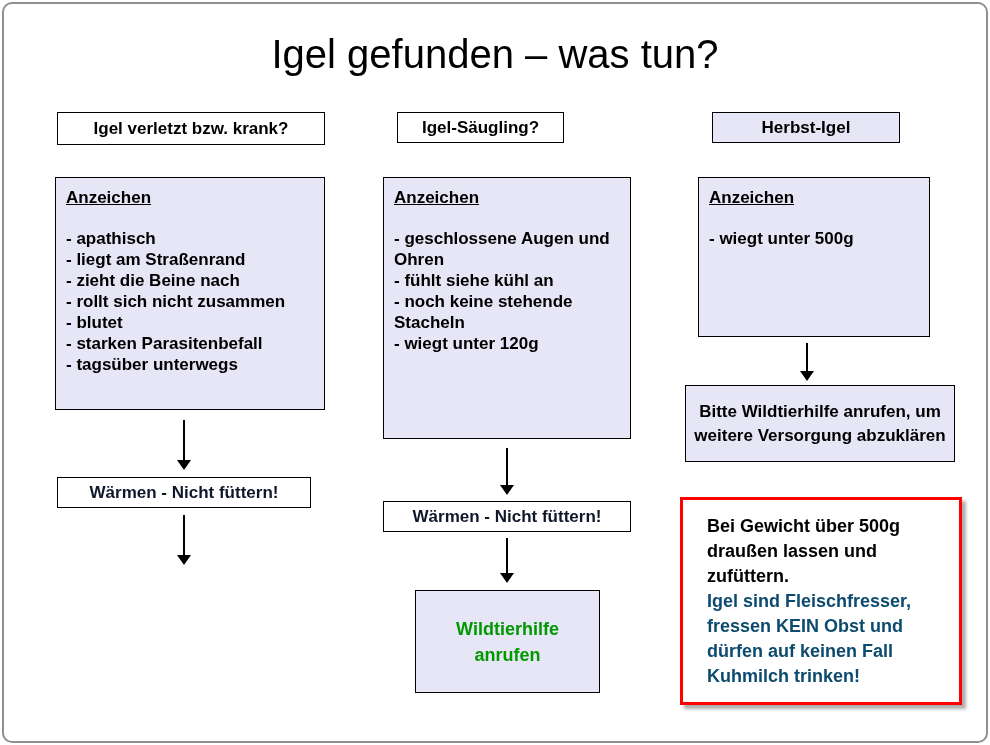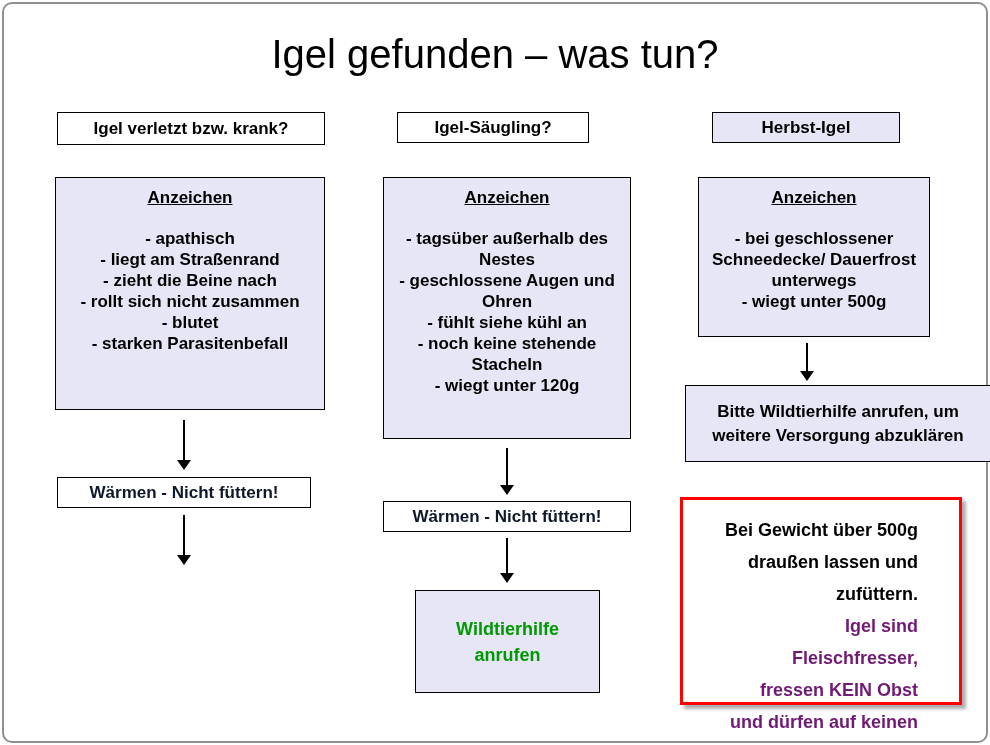--- a/index.html
+++ b/index.html
@@ -15,32 +15,32 @@
     position:absolute; left:0; right:0; top:32px; text-align:center;
     font-size:40px; font-weight:400; color:#000;
   }
   .box {
     position:absolute; border:1px solid #000; background:#e6e6f6;
     font-weight:bold; font-size:17px; color:#000;
   }
   .white { background:#ffffff; }
   .center-flex { display:flex; align-items:center; justify-content:center; text-align:center; }
   .header-box { line-height:20px; }
-  .signs { padding:9px 10px;text-align:center; }
+  .signs { padding:9px 10px; }
   .signs-title { text-decoration:underline; margin-bottom:20px; line-height:21px; }
   .sign { line-height:21px; }
   .warn { color:#0f172a; }
   .final { line-height:24px; padding:4px 8px; }
   .success { color:#009900; font-size:18px; line-height:26px; }
   .notice {
     border:3px solid #ff0000; background:#ffffff;
     box-shadow:4px 4px 3px rgba(120,120,120,0.6);
-    padding:14px 41px; text-align:right; font-size:18px; line-height:32px;
+    padding:14px 24px; text-align:left; font-size:18px; line-height:25px;
   }
-  .notice-red { color:#701a75; }
+  .notice-red { color:#0c4a6e; }
   .arrow {
     position:absolute; width:16px; display:flex; flex-direction:column; align-items:center;
   }
   .arrow-shaft { width:2px; flex:1; background:#000; }
   .arrow-head {
     width:0; height:0;
     border-left:7px solid transparent; border-right:7px solid transparent;
     border-top:10px solid #000;
   }
   .copyright {
@@ -58,40 +58,40 @@
   <div class="box white center-flex header-box" style="left:57px; top:112px; width:268px; height:33px;">Igel verletzt bzw. krank?</div>
 
   <div class="box signs" style="left:55px; top:177px; width:270px; height:233px;">
     <div class="signs-title">Anzeichen</div>
     <div class="sign">- apathisch</div>
     <div class="sign">- liegt am Straßenrand</div>
     <div class="sign">- zieht die Beine nach</div>
     <div class="sign">- rollt sich nicht zusammen</div>
     <div class="sign">- blutet</div>
     <div class="sign">- starken Parasitenbefall</div>
+    <div class="sign">- tagsüber unterwegs</div>
   </div>
 
   <div class="arrow" style="left:176px; top:420px; height:50px;">
     <div class="arrow-shaft"></div>
     <div class="arrow-head"></div>
   </div>
 
   <div class="box white center-flex warn" style="left:57px; top:477px; width:254px; height:31px;">Wärmen - Nicht füttern!</div>
 
   <div class="arrow" style="left:176px; top:515px; height:50px;">
     <div class="arrow-shaft"></div>
     <div class="arrow-head"></div>
   </div>
 
 
-  <div class="box white center-flex header-box" style="left:397px; top:112px; width:192px; height:31px;">Igel-Säugling?</div>
+  <div class="box white center-flex header-box" style="left:397px; top:112px; width:167px; height:31px;">Igel-Säugling?</div>
 
   <div class="box signs" style="left:383px; top:177px; width:248px; height:262px;">
     <div class="signs-title">Anzeichen</div>
-    <div class="sign">- tagsüber außerhalb des Nestes</div>
     <div class="sign">- geschlossene Augen und Ohren</div>
     <div class="sign">- fühlt siehe kühl an</div>
     <div class="sign">- noch keine stehende Stacheln</div>
     <div class="sign">- wiegt unter 120g</div>
   </div>
 
   <div class="arrow" style="left:499px; top:448px; height:47px;">
     <div class="arrow-shaft"></div>
     <div class="arrow-head"></div>
   </div>
@@ -102,30 +102,29 @@
     <div class="arrow-shaft"></div>
     <div class="arrow-head"></div>
   </div>
 
   <div class="box center-flex header-box" style="left:712px; top:112px; width:188px; height:31px;">Herbst-Igel</div>
 
   <div class="box center-flex final success" style="left:415px; top:590px; width:185px; height:103px;">Wildtierhilfe anrufen</div>
 
   <div class="box signs" style="left:698px; top:177px; width:232px; height:160px;">
     <div class="signs-title">Anzeichen</div>
-    <div class="sign">- bei geschlossener Schneedecke/ Dauerfrost unterwegs</div>
     <div class="sign">- wiegt unter 500g</div>
   </div>
 
   <div class="arrow" style="left:799px; top:343px; height:38px;">
     <div class="arrow-shaft"></div>
     <div class="arrow-head"></div>
   </div>
 
-  <div class="box center-flex final" style="left:685px; top:385px; width:306px; height:77px;">Bitte Wildtierhilfe anrufen, um weitere Versorgung abzuklären</div>
+  <div class="box center-flex final" style="left:685px; top:385px; width:270px; height:77px;">Bitte Wildtierhilfe anrufen, um weitere Versorgung abzuklären</div>
 
   <div class="box notice" style="left:680px; top:497px; width:282px; height:208px;">
     <div class="notice-black">Bei Gewicht über 500g draußen lassen und zufüttern.</div>
     <div class="notice-red">Igel sind Fleischfresser, fressen KEIN Obst und dürfen auf keinen Fall Kuhmilch trinken!</div>
   </div>
 
   <div class="copyright">© Wildtierhilfe Passauer Land</div>
 </div>
 
 </body></html>

